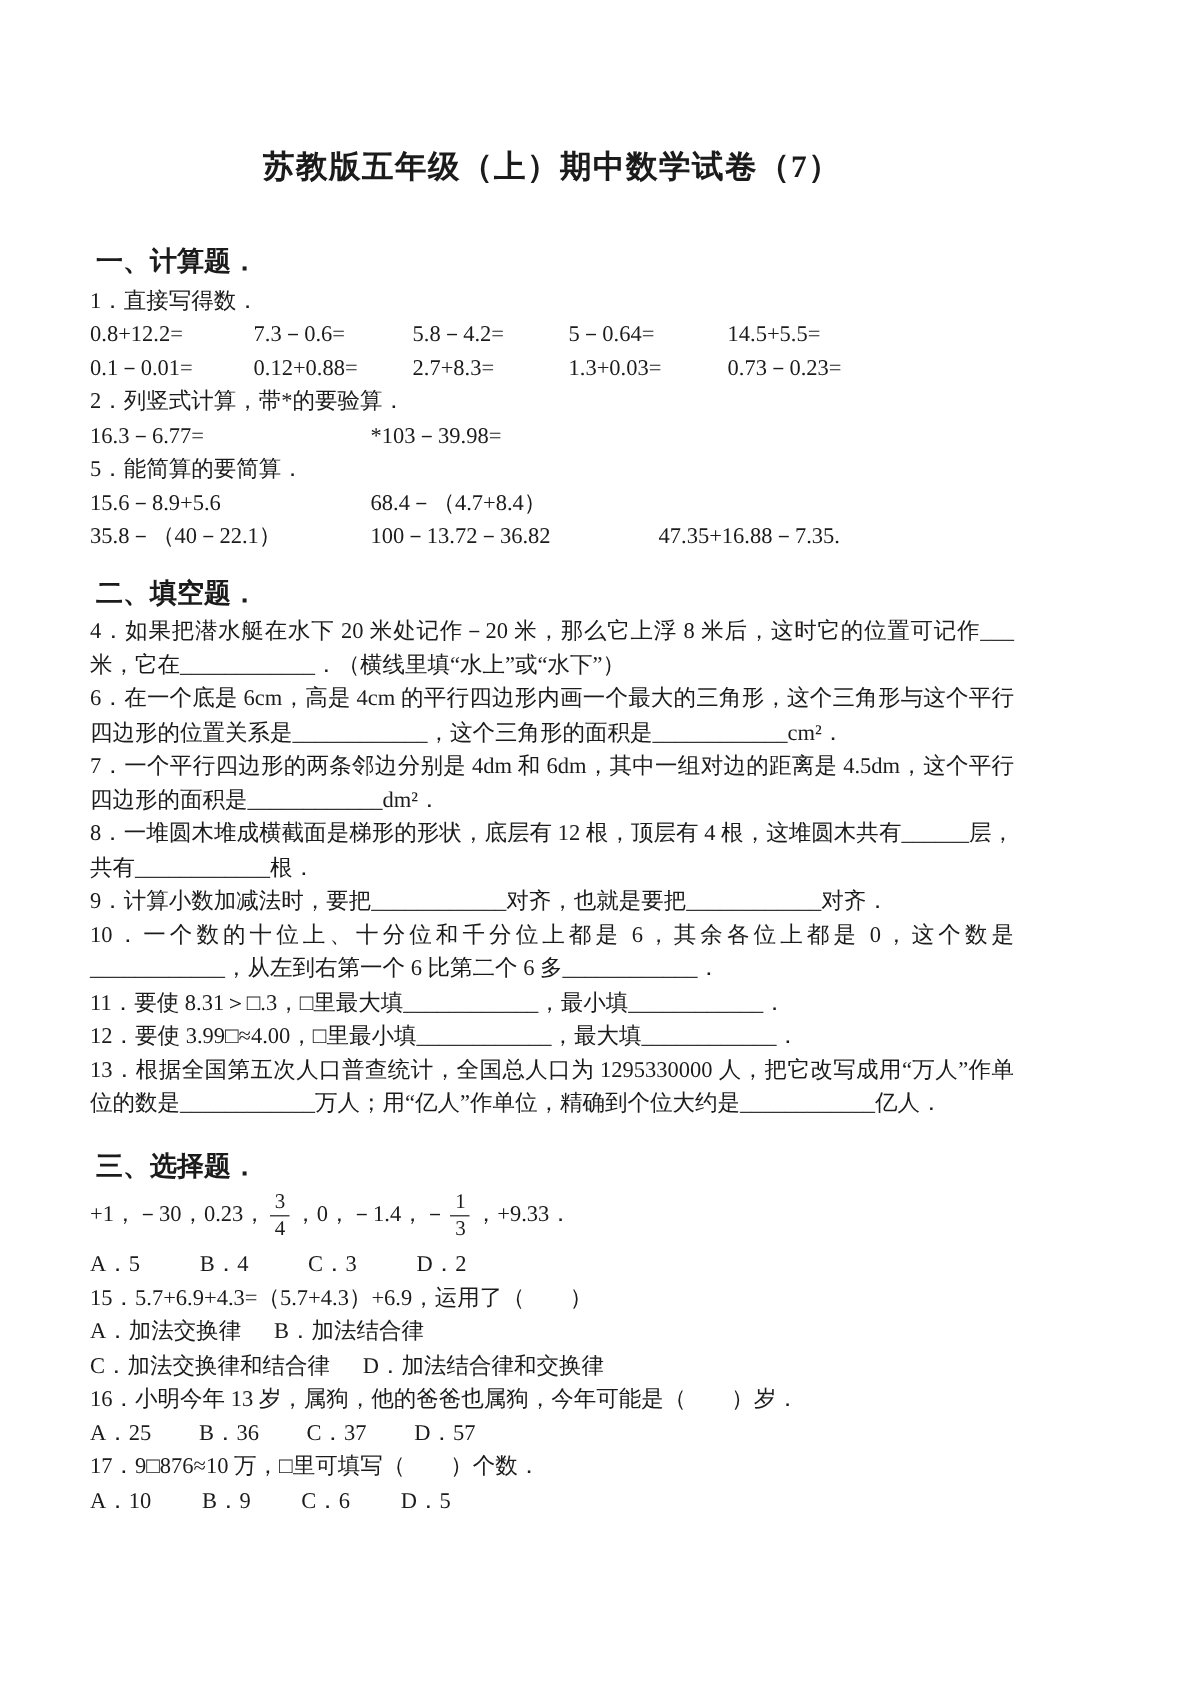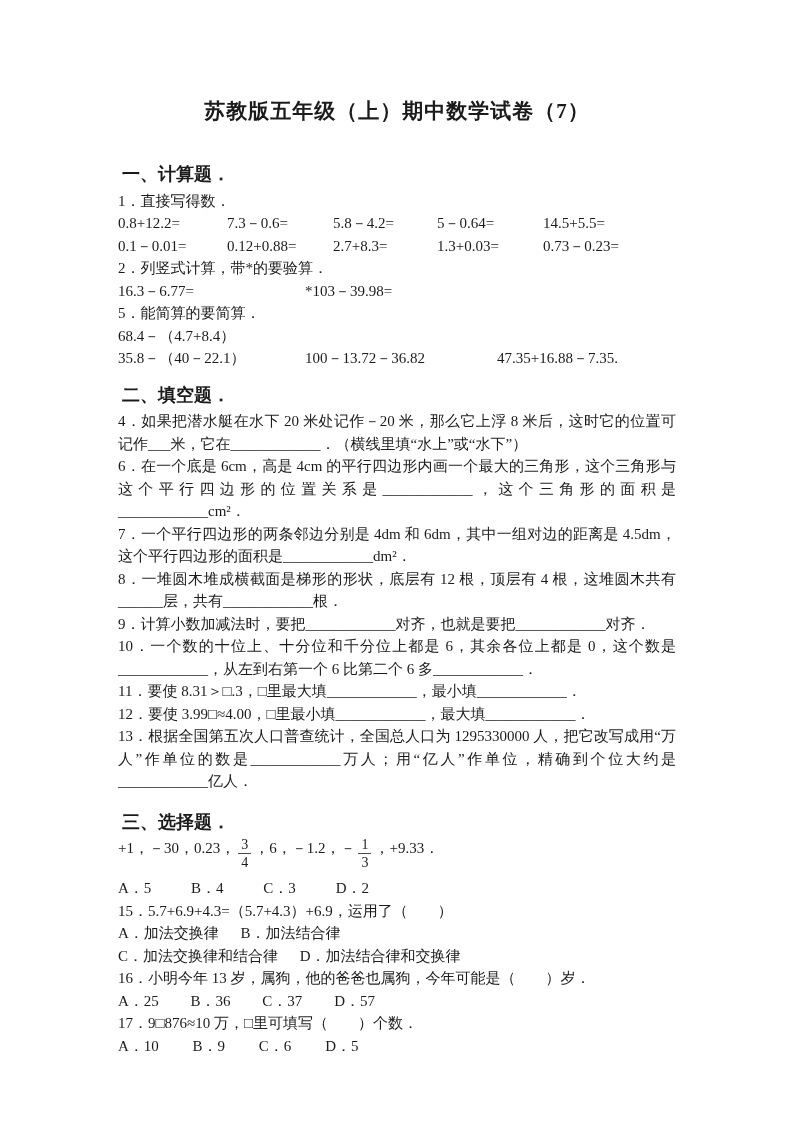--- a/index.html
+++ b/index.html
@@ -3,21 +3,21 @@
 <meta charset="utf-8">
 <style>
   html, body { margin: 0; padding: 0; background: #ffffff; }
   .page {
     position: relative;
     width: 793px;
     height: 1122px;
     box-sizing: border-box;
     margin: 0 auto;
     background: #ffffff;
-    padding: 97px 117px 0 118px;
+    padding: 97px 117px 0 60px;
     font-family: "Liberation Serif", "DejaVu Serif", serif;
     font-size: 15px;
     line-height: 22.5px;
     color: #1b1b1b;
     overflow: hidden;
   }
   h1.title {
     font-size: 21px;
     line-height: 28px;
     font-weight: bold;
@@ -44,20 +44,21 @@
   .row5 span, .row3 span { white-space: nowrap; }
   .opts span { display: inline-block; white-space: nowrap; }
   .opts.gap36 span { margin-right: 36px; }
   .opts.gap30 span { margin-right: 30px; }
   .opts.gap28 span { margin-right: 28px; }
   .opts.gap18 span { margin-right: 18px; }
   .opts span:last-child { margin-right: 0; }
   .numbers-line {
     margin: 3px 0 4px 0;
     display: flex;
+    align-items: center;
     min-height: 36px;
   }
   .numbers-line > span { white-space: pre; }
   .frac {
     display: inline-flex;
     flex-direction: column;
     align-items: center;
     vertical-align: middle;
     line-height: 15px;
     font-size: 14px;
@@ -95,20 +96,21 @@
   </div>
 
   <p>2．列竖式计算，带*的要验算．</p>
   <div class="row3">
     <span>16.3－6.77=</span>
     <span>*103－39.98=</span>
   </div>
 
   <p>5．能简算的要简算．</p>
   <div class="row3">
+    <span>15.6－8.9+5.6</span>
     <span>68.4－（4.7+8.4）</span>
   </div>
   <div class="row3">
     <span>35.8－（40－22.1）</span>
     <span>100－13.72－36.82</span>
     <span>47.35+16.88－7.35.</span>
   </div>
 
   <p class="sec-h gap-sm">二、填空题．</p>
   <p>4．如果把潜水艇在水下 20 米处记作－20 米，那么它上浮 8 米后，这时它的位置可记作___米，它在____________．（横线里填“水上”或“水下”）</p>
@@ -122,21 +124,21 @@
   <p>13．根据全国第五次人口普查统计，全国总人口为 1295330000 人，把它改写成用“万人”作单位的数是____________万人；用“亿人”作单位，精确到个位大约是____________亿人．</p>
 
   <p class="sec-h gap-lg">三、选择题．</p>
 
   <div class="numbers-line">
     <span>+1，－30，0.23，</span>
     <span class="frac">
       <span class="num">3</span>
       <span class="den">4</span>
     </span>
-    <span>，6，－1.2，－</span>
+    <span>，0，－1.4，－</span>
     <span class="frac">
       <span class="num">1</span>
       <span class="den">3</span>
     </span>
     <span>，+9.33．</span>
   </div>
   <p class="opts gap36">
     <span>A．5</span>
     <span>B．4</span>
     <span>C．3</span>

